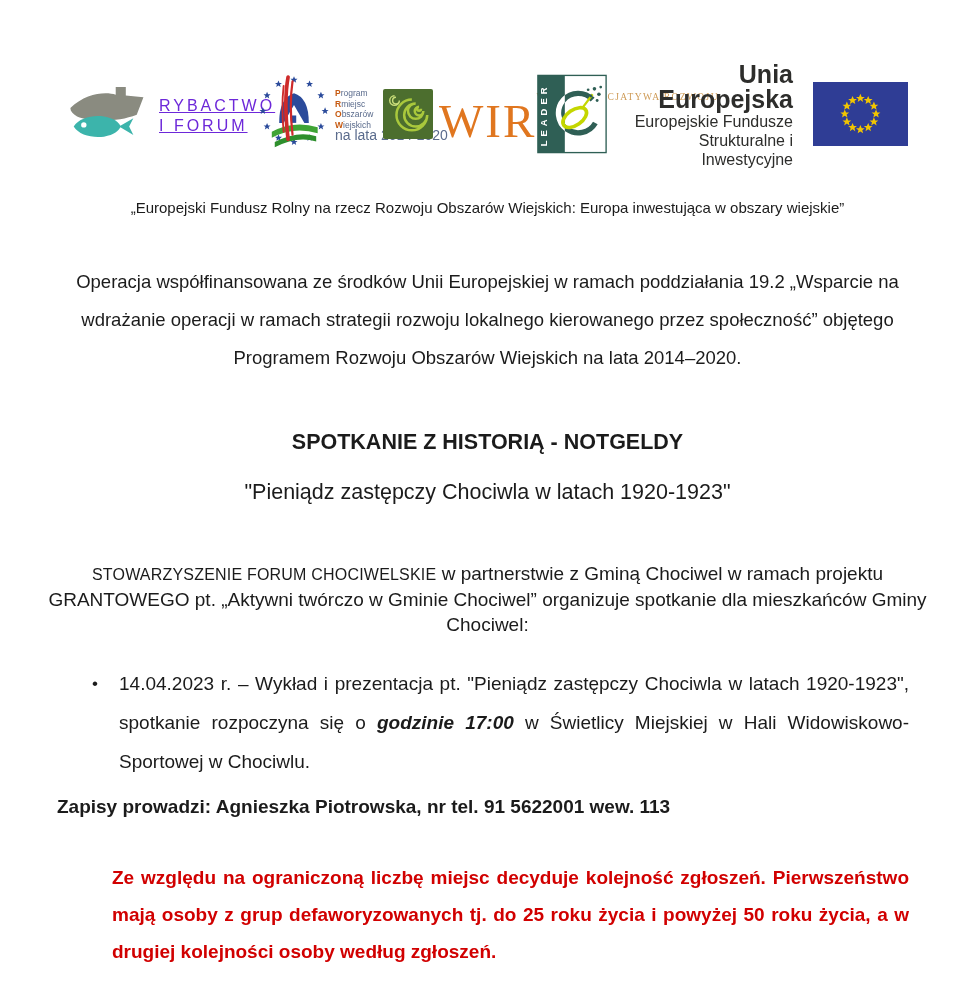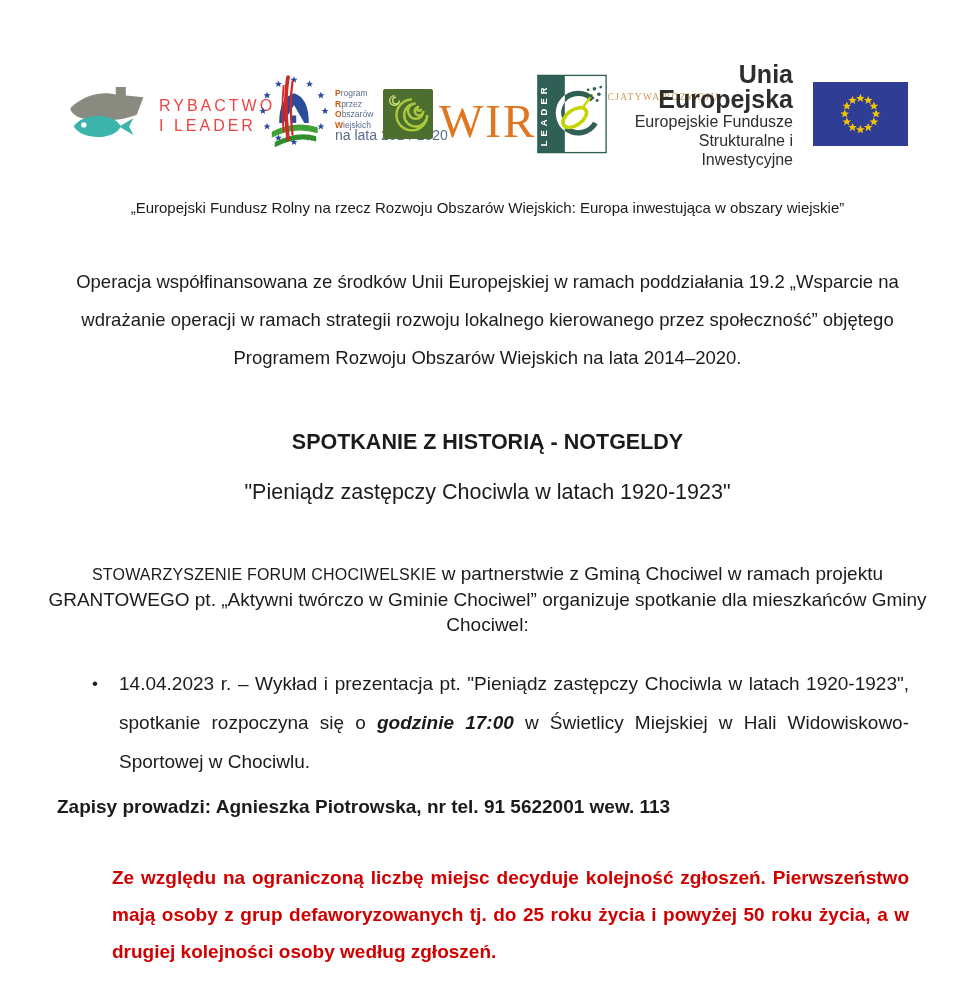--- a/index.html
+++ b/index.html
@@ -6,21 +6,21 @@
   .page{
     width:975px;height:1000px;background:#ffffff;overflow:hidden;
     font-family:"Liberation Sans","DejaVu Sans",sans-serif;color:#1b1b1b;
     position:relative;
   }
   
   .banner{display:flex;align-items:center;justify-content:center;padding-top:62px;}
   .logo{display:flex;align-items:center;flex:0 0 auto;}
   
   .ryb{width:170px;margin-right:20px;}
-  .ryb-text{margin-left:8px;color:#ef4444;font-size:16px;letter-spacing:3px;line-height:20px;white-space:nowrap;}
+  .ryb-text{margin-left:8px;color:#6d28d9;font-size:16px;letter-spacing:3px;line-height:20px;white-space:nowrap;text-decoration:underline;}
   
   .prow{width:116px;margin-right:10px;align-items:center;}
   .prow-text{margin-left:4px;font-size:8.5px;line-height:10.5px;color:#5A6B8C;white-space:nowrap;}
   .prow-text .ini{color:#C75B12;font-weight:bold;}
   .prow-years{margin-top:8px;font-size:14px;}
   
   .wir{width:136px;margin-right:18px;flex-direction:row;align-items:flex-start;}
   .wir-top{display:flex;align-items:flex-end;}
   .wir-acronym{font-family:"Liberation Serif","DejaVu Serif",serif;font-size:47px;line-height:44px;color:#E0761F;letter-spacing:2px;margin-left:6px;}
   .wir-caption{font-family:"Liberation Serif","DejaVu Serif",serif;font-size:9.5px;letter-spacing:1.4px;color:#CE9A55;margin-top:3px;white-space:nowrap;}
@@ -55,21 +55,21 @@
       <span>
         <svg width="84" height="62" viewBox="0 0 100 70">
           <path d="M4,28 C22,10 46,8 58,12 L58,3 L70,3 L70,13 L91,15 L83,36 C60,45 28,45 12,38 C7,35 4,32 4,28 Z" fill="#8A8B80"></path>
           <path d="M8,50 C14,40 30,36 44,38 C56,40 62,45 64,50 C62,55 56,60 44,62 C30,64 14,60 8,50 Z" fill="#3CB4AB"></path>
           <polygon points="62,50 79,40 74,50 79,60" fill="#3CB4AB"></polygon>
           <circle cx="20" cy="48" r="3.2" fill="#ffffff"></circle>
         </svg>
       </span>
       <span class="ryb-text">
         <span>RYBACTWO</span><br>
-        <span>I LEADER</span>
+        <span>I FORUM</span>
       </span>
     </div>
 
     <div class="logo prow">
       <span>
         <svg width="74" height="84" viewBox="0 0 100 112">
           <defs>
             <polygon id="star" points="0,-5 1.45,-1.55 4.75,-1.55 2.1,0.6 2.95,3.9 0,1.9 -2.95,3.9 -2.1,0.6 -4.75,-1.55 -1.45,-1.55"></polygon>
           </defs>
           <g fill="#2B4B9B">
@@ -91,21 +91,21 @@
           <rect x="47" y="58" width="6" height="10" fill="#2B4B9B"></rect>
           <path d="M20,80 Q50,64 82,74 L82,82 Q50,72 20,88 Z" fill="#3FA435"></path>
           <path d="M24,94 Q54,78 80,86 L80,93 Q54,85 24,101 Z" fill="#2E8F2C"></path>
           <path d="M42,6 C38,28 38,56 42,90" stroke="#CE2A2A" stroke-width="5" fill="none" stroke-linecap="round"></path>
           <path d="M48,12 C45,32 45,58 48,84" stroke="#CE2A2A" stroke-width="3" fill="none" stroke-linecap="round"></path>
           <path d="M36,18 C34,36 34,60 36,80" stroke="#CE2A2A" stroke-width="2.5" fill="none" stroke-linecap="round"></path>
         </svg>
       </span>
       <span class="prow-text">
         <span class="ini">P</span><span>rogram</span><br>
-        <span class="ini">R</span><span>przez</span><br>
+        <span class="ini">R</span><span>miejsc</span><br>
         <span class="ini">O</span><span>bszarów</span><br>
         <span class="ini">W</span><span>iejskich</span><br>
         <span class="prow-years">na lata 2014-2020</span>
       </span>
     </div>
 
     <div class="logo wir">
       <span class="wir-top">
         <span>
           <svg width="50" height="50" viewBox="0 0 52 52">

